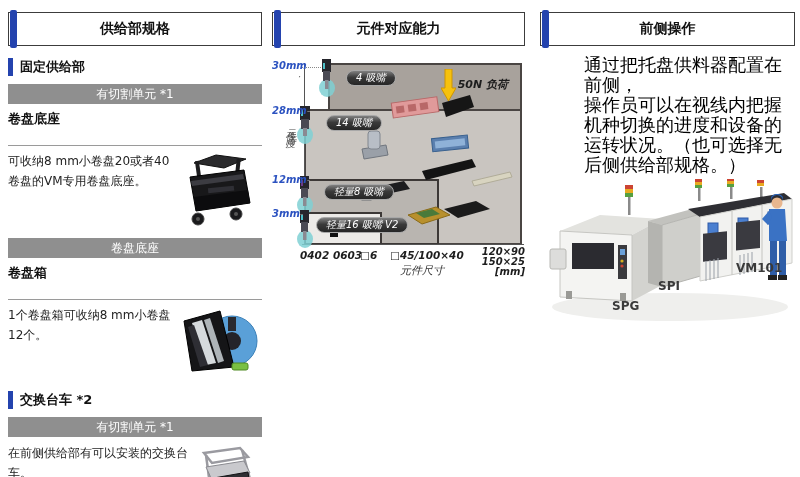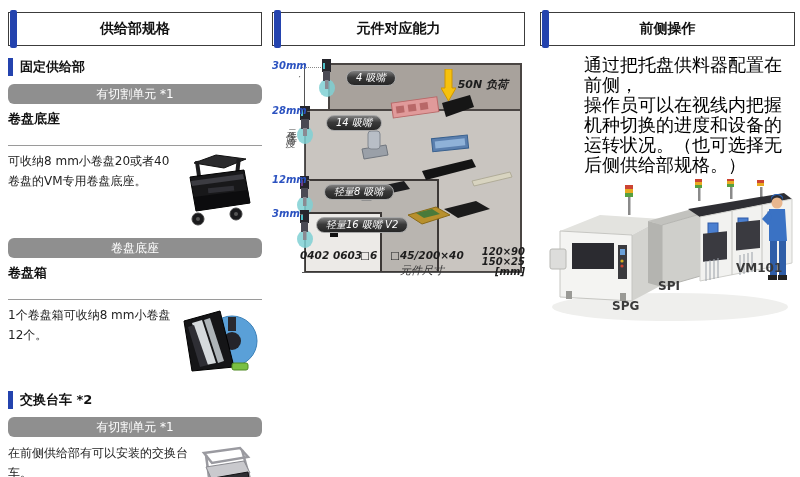--- a/index.html
+++ b/index.html
@@ -14,32 +14,32 @@
   
   .hdr { position: relative; border: 1px solid #3c3c3c; height: 34px; background: #fff;
          display: flex; align-items: center; justify-content: center;
          font-size: 14px; font-weight: bold; color: #111; }
   .hdr .bluebar { position: absolute; left: 1px; top: -3px; bottom: -3px; width: 7px;
                   background: #2443ae; border-radius: 2px; }
 
   .sec { font-size: 13px; font-weight: bold; color: #111;
          border-left: 5px solid #2443ae; padding-left: 7px; margin: 12px 0 8px 0; }
   .gbar { background: #8f8f8f; color: #fff; text-align: center;
-          font-size: 12px; height: 20px; line-height: 20px; margin-bottom: 6px; border-radius: 6px; }
+          font-size: 12px; height: 20px; line-height: 20px; margin-bottom: 6px; }
   .sub { font-size: 13px; font-weight: bold; color: #111;
          border-bottom: 1px solid #9a9a9a; padding-bottom: 17px; margin-bottom: 5px; }
   .row { display: flex; align-items: flex-start; margin-bottom: 5px; }
   .row p { flex: 1; font-size: 12px; line-height: 20px; color: #222; white-space: pre-line; }
   .pic { flex: 0 0 auto; }
 
   
   #chartwrap { position: relative; height: 218px; margin-top: 13px; font-style: italic; }
   #ylabel { position: absolute; left: 11px; top: 62px; writing-mode: vertical-rl;
             font-size: 10px; letter-spacing: 3px; color: #4a4a4a; }
-  #plot { position: absolute; left: 32px; top: 4px; width: 218px; height: 210px; }
+  #plot { position: absolute; left: 32px; top: 4px; width: 218px; height: 182px; }
   .axis-y { position: absolute; left: 0; top: 0; bottom: 0; width: 1px; background: #555; }
   .axis-x { position: absolute; left: -2px; right: -2px; bottom: 0; height: 1px; background: #555; }
   .zone { position: absolute; border: 2px solid #4a4543; }
   #zone14 { left: 0; right: 0; top: 46px; bottom: 0; background: #c9c5c0; }
   #zone4  { left: 24px; right: 0; top: 0; height: 48px; background: #a8a29c; }
   #zone8  { left: 0; width: 135px; top: 116px; bottom: 0; background: #b9b5b0; border-color:#3c3836; }
   #zone16 { left: 0; width: 78px; top: 149px; bottom: 0; background: #eceae7; border-color:#3c3836; }
   .pill { position: absolute; background: linear-gradient(#808080, #3a3a3a 45%, #262626);
           border: 1px solid #a8a8a8; border-radius: 9px; color: #fff;
           font-size: 10px; line-height: 14px; padding: 0 9px; white-space: nowrap; z-index: 5; }
@@ -232,21 +232,21 @@
         <div id="loadwrap">
           <svg width="15" height="34" viewBox="0 0 15 34">
             <polygon points="4,0 11,0 11,19 15,19 7.5,32 0,19 4,19" fill="#f6c10e" stroke="#cf9500"></polygon>
           </svg>
           <span id="loadlabel">50N 负荷</span>
         </div>
       </div>
 
       <div class="xtick" style="left:28px;">0402 0603</div>
       <div class="xtick" style="left:88px;">□6</div>
-      <div class="xtick" style="left:118px;">□45/200×40</div>
+      <div class="xtick" style="left:118px;">□45/100×40</div>
       <div id="xtickR">
         <div>120×90</div>
         <div>150×25</div>
         <div>[mm]</div>
       </div>
       <div id="xlabel">元件尺寸</div>
     </div>
   </div>
 
   <div class="col" id="col-right">

